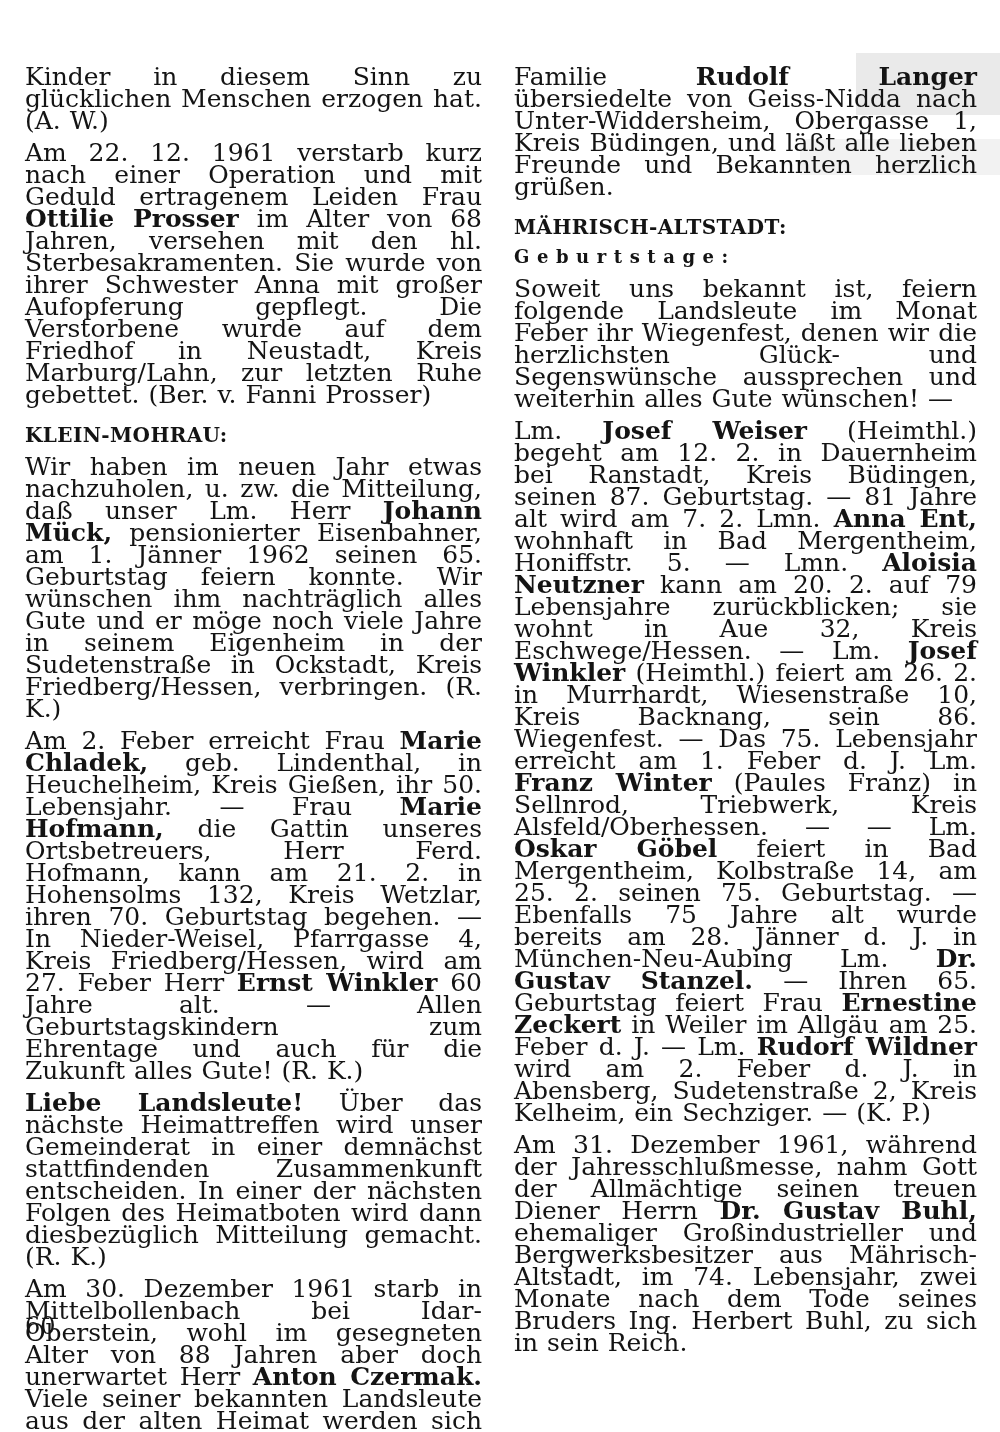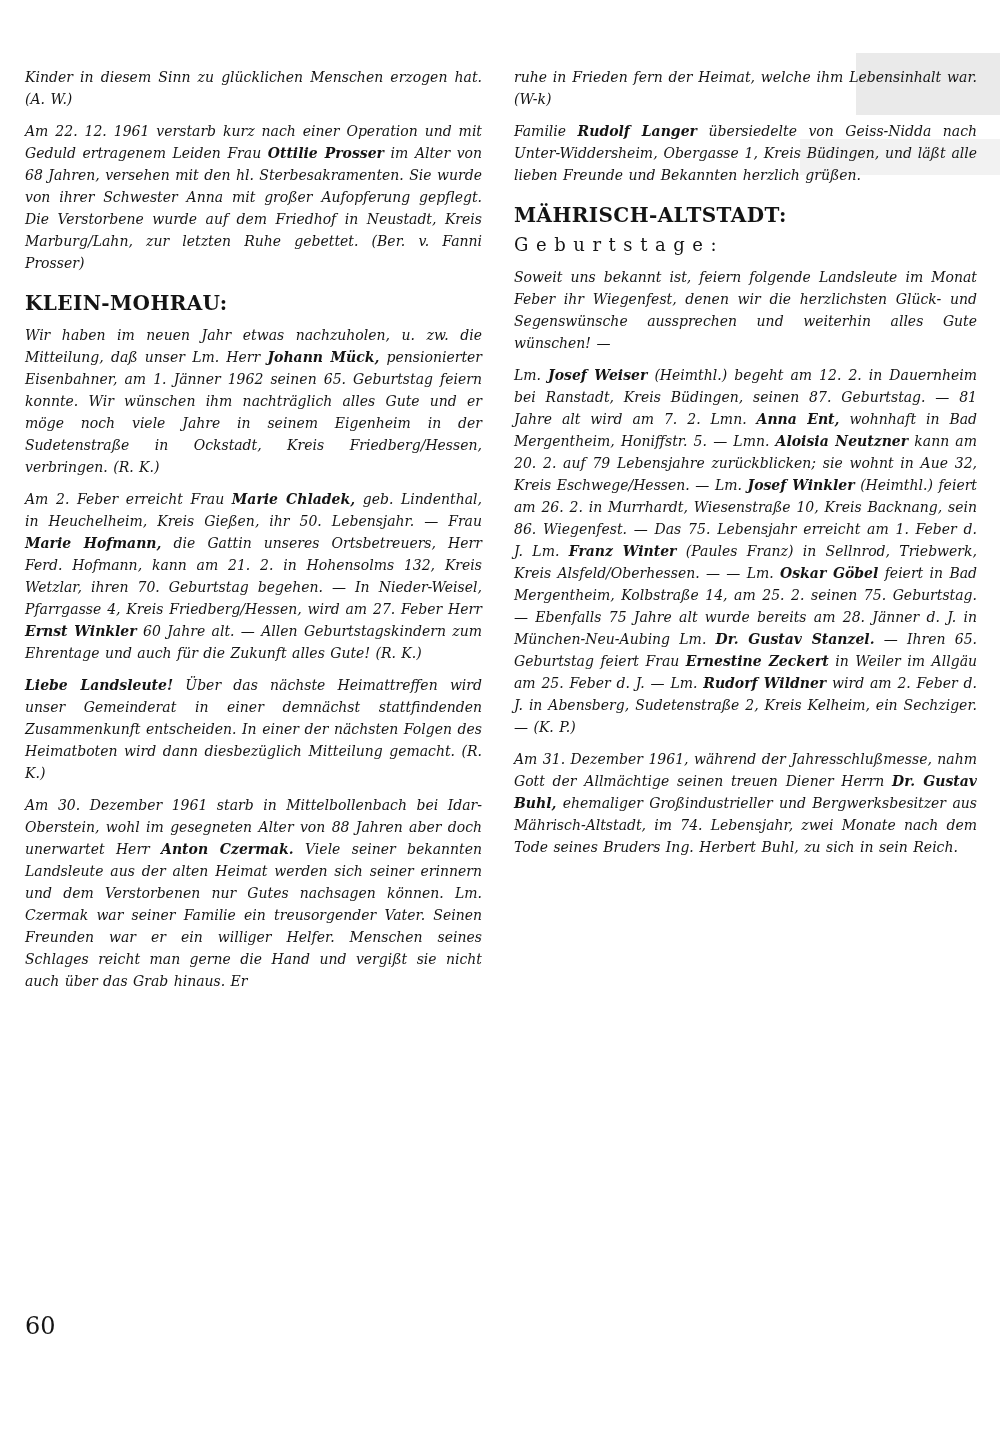--- a/index.html
+++ b/index.html
@@ -11,41 +11,40 @@
     font-family: "DejaVu Serif", "Liberation Serif", serif;
     overflow: hidden;
   }
   .scan-shade { position: absolute; pointer-events: none; }
   .shade-top-right { left: 856px; top: 53px; width: 144px; height: 62px; background: #d9d9d9; opacity: .55; }
   .shade-kunzendorf { left: 800px; top: 139px; width: 200px; height: 36px; background: #e5e5e5; opacity: .5; }
   .column { position: absolute; top: 66px; }
   .column-left  { left: 25px;  width: 457px; }
   .column-right { left: 514px; width: 463px; }
   .para {
-    font-size: 14px;
+    font-size: 25px;
     line-height: 22px;
     text-align: justify;
     margin-top: 10px;
     word-spacing: 1px;
-    font-style: italic;
   }
   .column .para:first-child { margin-top: 0; }
   .para.tight { margin-top: 0; }
   .heading {
     font-size: 20px;
     line-height: 22px;
     font-weight: bold;
     letter-spacing: 0.4px;
     margin-top: 18px;
     margin-bottom: 8px;
   }
   .subheading {
     font-size: 18px;
     line-height: 22px;
-    font-weight: normal;
+    font-weight: bold;
     letter-spacing: 0.42em;
     margin-top: 2px;
     margin-bottom: 5px;
   }
   .bold { font-weight: bold; }
   .page-number {
     position: absolute;
     left: 25px;
     top: 1314px;
     font-size: 24px;
@@ -61,21 +60,20 @@
 <div class="column column-left">
     <p class="para"><span class="">Kinder in diesem Sinn zu glücklichen Menschen erzogen hat. (A. W.)</span></p>
     <p class="para"><span class="">Am 22. 12. 1961 verstarb kurz nach einer Operation und mit Geduld ertragenem Leiden Frau </span><span class="bold">Ottilie Prosser</span><span class=""> im Alter von 68 Jahren, versehen mit den hl. Sterbesakramenten. Sie wurde von ihrer Schwester Anna mit großer Aufopferung gepflegt. Die Verstorbene wurde auf dem Friedhof in Neustadt, Kreis Marburg/Lahn, zur letzten Ruhe gebettet. (Ber. v. Fanni Prosser)</span></p>
     <h2 class="heading">KLEIN-MOHRAU:</h2>
     <p class="para"><span class="">Wir haben im neuen Jahr etwas nachzuholen, u. zw. die Mitteilung, daß unser Lm. Herr </span><span class="bold">Johann Mück,</span><span class=""> pensionierter Eisenbahner, am 1. Jänner 1962 seinen 65. Geburtstag feiern konnte. Wir wünschen ihm nachträglich alles Gute und er möge noch viele Jahre in seinem Eigenheim in der Sudetenstraße in Ockstadt, Kreis Friedberg/Hessen, verbringen. (R. K.)</span></p>
     <p class="para"><span class="">Am 2. Feber erreicht Frau </span><span class="bold">Marie Chladek,</span><span class=""> geb. Lindenthal, in Heuchelheim, Kreis Gießen, ihr 50. Lebensjahr. — Frau </span><span class="bold">Marie Hofmann,</span><span class=""> die Gattin unseres Ortsbetreuers, Herr Ferd. Hofmann, kann am 21. 2. in Hohensolms 132, Kreis Wetzlar, ihren 70. Geburtstag begehen. — In Nieder-Weisel, Pfarrgasse 4, Kreis Friedberg/Hessen, wird am 27. Feber Herr </span><span class="bold">Ernst Winkler</span><span class=""> 60 Jahre alt. — Allen Geburtstagskindern zum Ehrentage und auch für die Zukunft alles Gute! (R. K.)</span></p>
     <p class="para"><span class="bold">Liebe Landsleute!</span><span class=""> Über das nächste Heimattreffen wird unser Gemeinderat in einer demnächst stattfindenden Zusammenkunft entscheiden. In einer der nächsten Folgen des Heimatboten wird dann diesbezüglich Mitteilung gemacht. (R. K.)</span></p>
     <p class="para"><span class="">Am 30. Dezember 1961 starb in Mittelbollenbach bei Idar-Oberstein, wohl im gesegneten Alter von 88 Jahren aber doch unerwartet Herr </span><span class="bold">Anton Czermak.</span><span class=""> Viele seiner bekannten Landsleute aus der alten Heimat werden sich seiner erinnern und dem Verstorbenen nur Gutes nachsagen können. Lm. Czermak war seiner Familie ein treusorgender Vater. Seinen Freunden war er ein williger Helfer. Menschen seines Schlages reicht man gerne die Hand und vergißt sie nicht auch über das Grab hinaus. Er</span></p>
   </div>
 <div class="column column-right">
-    <p class="para"><span class="">ruhe in Frieden fern der Heimat, welche ihm Lebensinhalt war. (W-k)</span></p>
     <p class="para"><span class="">Familie </span><span class="bold">Rudolf Langer</span><span class=""> übersiedelte von Geiss-Nidda nach Unter-Widdersheim, Obergasse 1, Kreis Büdingen, und läßt alle lieben Freunde und Bekannten herzlich grüßen.</span></p>
     <h2 class="heading">MÄHRISCH-ALTSTADT:</h2>
     <h3 class="subheading">Geburtstage:</h3>
     <p class="para"><span class="">Soweit uns bekannt ist, feiern folgende Landsleute im Monat Feber ihr Wiegenfest, denen wir die herzlichsten Glück- und Segenswünsche aussprechen und weiterhin alles Gute wünschen! —</span></p>
     <p class="para"><span class="">Lm. </span><span class="bold">Josef Weiser</span><span class=""> (Heimthl.) begeht am 12. 2. in Dauernheim bei Ranstadt, Kreis Büdingen, seinen 87. Geburtstag. — 81 Jahre alt wird am 7. 2. Lmn. </span><span class="bold">Anna Ent,</span><span class=""> wohnhaft in Bad Mergentheim, Honiffstr. 5. — Lmn. </span><span class="bold">Aloisia Neutzner</span><span class=""> kann am 20. 2. auf 79 Lebensjahre zurückblicken; sie wohnt in Aue 32, Kreis Eschwege/Hessen. — Lm. </span><span class="bold">Josef Winkler</span><span class=""> (Heimthl.) feiert am 26. 2. in Murrhardt, Wiesenstraße 10, Kreis Backnang, sein 86. Wiegenfest. — Das 75. Lebensjahr erreicht am 1. Feber d. J. Lm. </span><span class="bold">Franz Winter</span><span class=""> (Paules Franz) in Sellnrod, Triebwerk, Kreis Alsfeld/Oberhessen. — — Lm. </span><span class="bold">Oskar Göbel</span><span class=""> feiert in Bad Mergentheim, Kolbstraße 14, am 25. 2. seinen 75. Geburtstag. — Ebenfalls 75 Jahre alt wurde bereits am 28. Jänner d. J. in München-Neu-Aubing Lm. </span><span class="bold">Dr. Gustav Stanzel.</span><span class=""> — Ihren 65. Geburtstag feiert Frau </span><span class="bold">Ernestine Zeckert</span><span class=""> in Weiler im Allgäu am 25. Feber d. J. — Lm. </span><span class="bold">Rudorf Wildner</span><span class=""> wird am 2. Feber d. J. in Abensberg, Sudetenstraße 2, Kreis Kelheim, ein Sechziger. — (K. P.)</span></p>
     <p class="para"><span class="">Am 31. Dezember 1961, während der Jahresschlußmesse, nahm Gott der Allmächtige seinen treuen Diener Herrn </span><span class="bold">Dr. Gustav Buhl,</span><span class=""> ehemaliger Großindustrieller und Bergwerksbesitzer aus Mährisch-Altstadt, im 74. Lebensjahr, zwei Monate nach dem Tode seines Bruders Ing. Herbert Buhl, zu sich in sein Reich.</span></p>
   </div>
 
 <div class="page-number">60</div>
 

